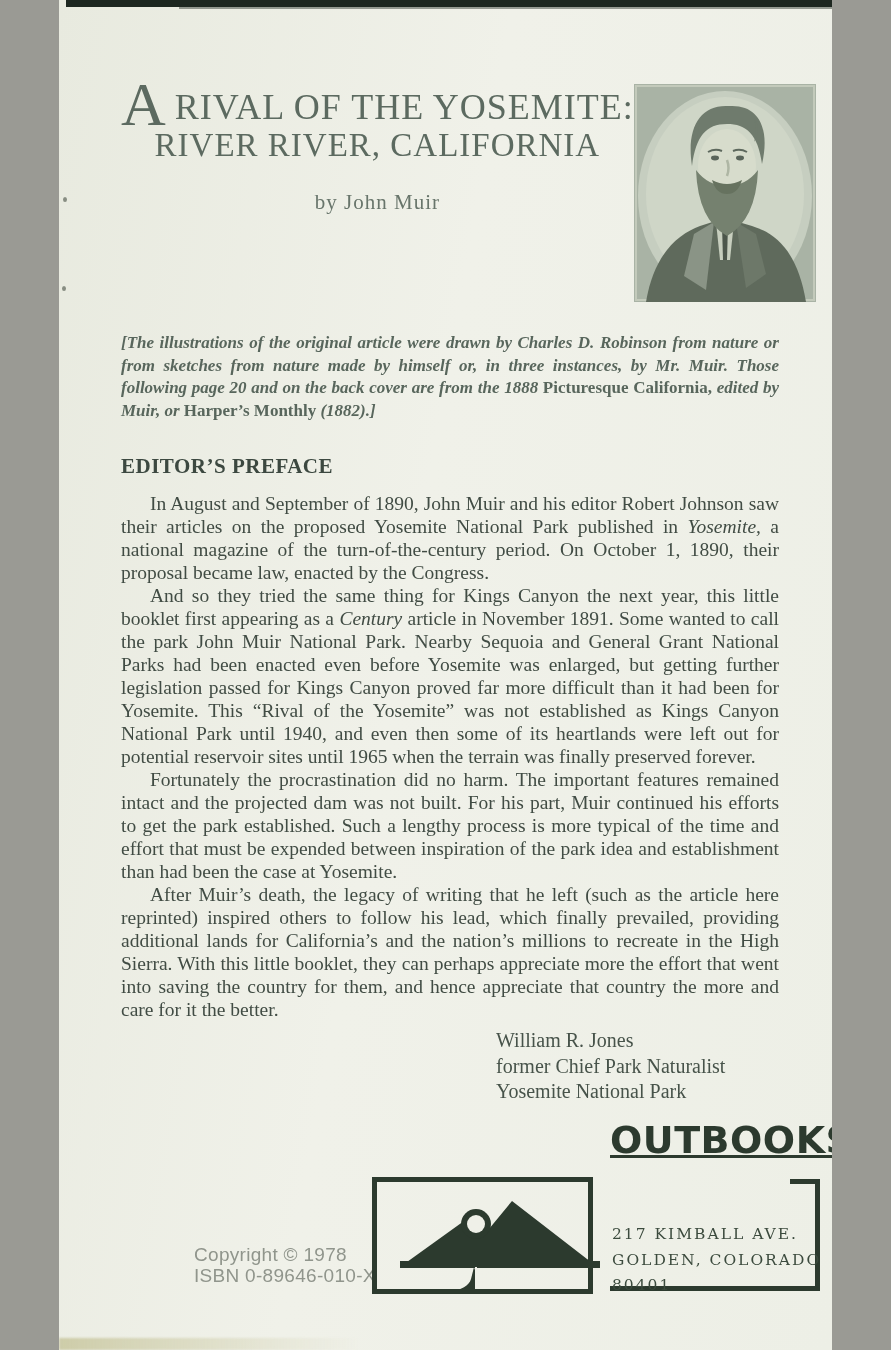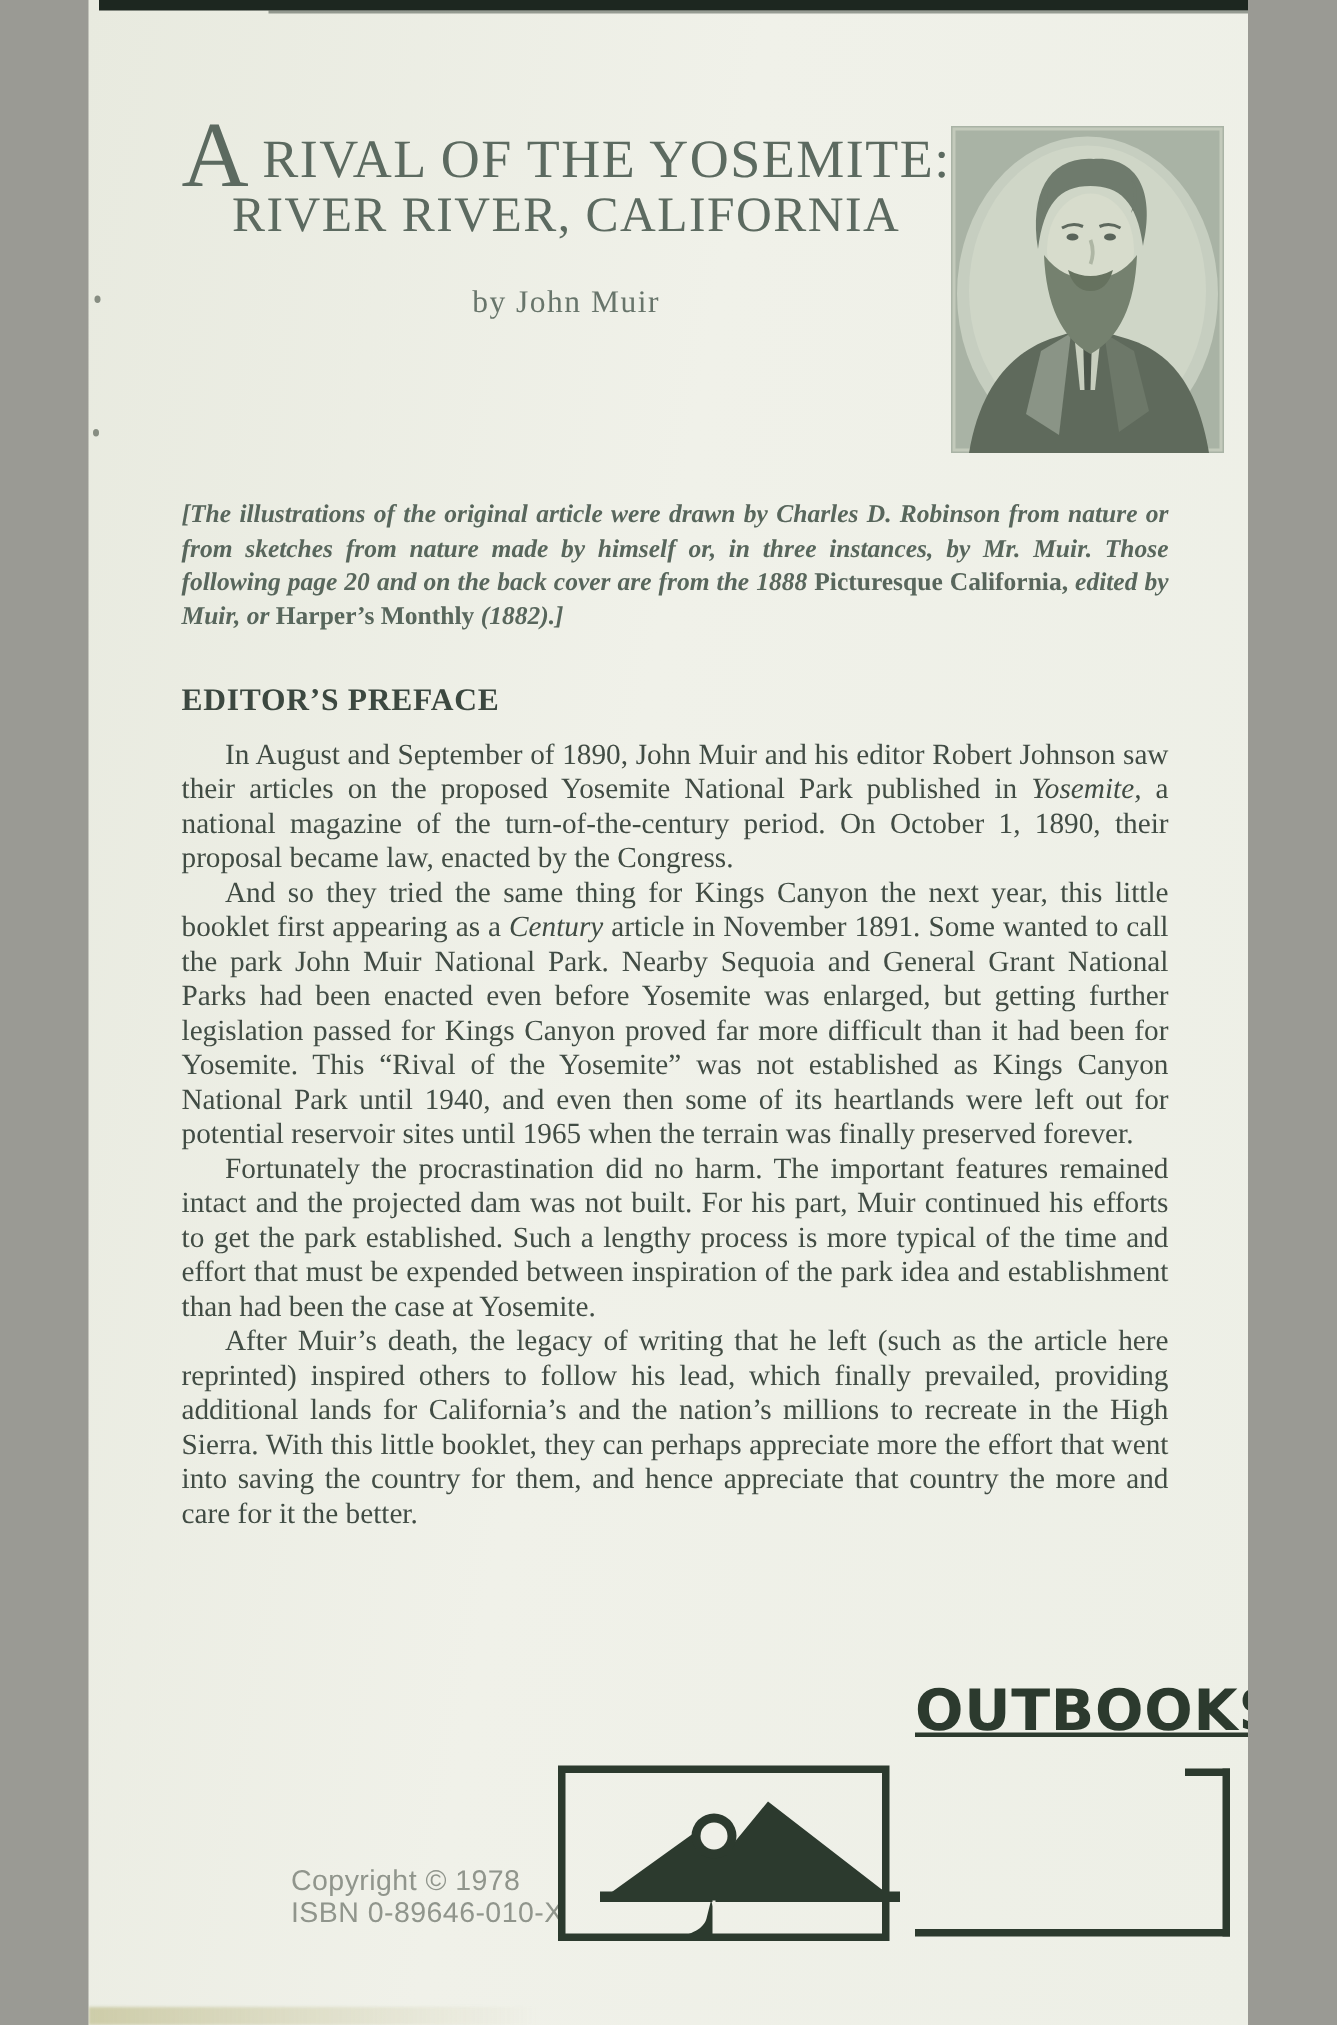--- a/index.html
+++ b/index.html
@@ -136,20 +136,25 @@
 
     <h3 class="preface-heading">EDITOR’S PREFACE</h3>
 
     <div class="preface-body">
       <p class="para"><span>In August and September of 1890, John Muir and his editor Robert Johnson saw their articles on the proposed Yosemite National Park published in </span><span class="seg-italic">Yosemite,</span><span> a national magazine of the turn-of-the-century period. On October 1, 1890, their proposal became law, enacted by the Congress.</span></p>
       <p class="para"><span>And so they tried the same thing for Kings Canyon the next year, this little booklet first appearing as a </span><span class="seg-italic">Century</span><span> article in November 1891. Some wanted to call the park John Muir National Park. Nearby Sequoia and General Grant National Parks had been enacted even before Yosemite was enlarged, but getting further legislation passed for Kings Canyon proved far more difficult than it had been for Yosemite. This “Rival of the Yosemite” was not established as Kings Canyon National Park until 1940, and even then some of its heartlands were left out for potential reservoir sites until 1965 when the terrain was finally preserved forever.</span></p>
       <p class="para"><span>Fortunately the procrastination did no harm. The important features remained intact and the projected dam was not built. For his part, Muir continued his efforts to get the park established. Such a lengthy process is more typical of the time and effort that must be expended between inspiration of the park idea and establishment than had been the case at Yosemite.</span></p>
       <p class="para"><span>After Muir’s death, the legacy of writing that he left (such as the article here reprinted) inspired others to follow his lead, which finally prevailed, providing additional lands for California’s and the nation’s millions to recreate in the High Sierra. With this little booklet, they can perhaps appreciate more the effort that went into saving the country for them, and hence appreciate that country the more and care for it the better.</span></p>
     </div>
 
+    <div class="signature">
+      <div>William R. Jones</div>
+      <div>former Chief Park Naturalist</div>
+      <div>Yosemite National Park</div>
+    </div>
   </div>
 
   <div class="copyright">
     <div>Copyright © 1978</div>
     <div>ISBN 0-89646-010-X</div>
   </div>
 
   <div class="logo-box">
     <svg width="232" height="120" viewBox="0 0 232 120" xmlns="http://www.w3.org/2000/svg" style="overflow:visible;">
 
@@ -164,15 +169,20 @@
 
       <rect x="2.5" y="2.5" width="216" height="112" fill="none" stroke="#2c3a2e" stroke-width="5"></rect>
     </svg>
   </div>
 
   <div class="outbooks-name">OUTBOOKS</div>
   <div class="bracket bracket-top"></div>
   <div class="bracket bracket-right"></div>
   <div class="bracket bracket-bottom"></div>
 
+  <div class="address">
+    <div>217 KIMBALL AVE.</div>
+    <div>GOLDEN, COLORADO</div>
+    <div>80401</div>
+  </div>
 
   <div class="scan-bottom-artifact"></div>
 </div>
 
 </body></html>

